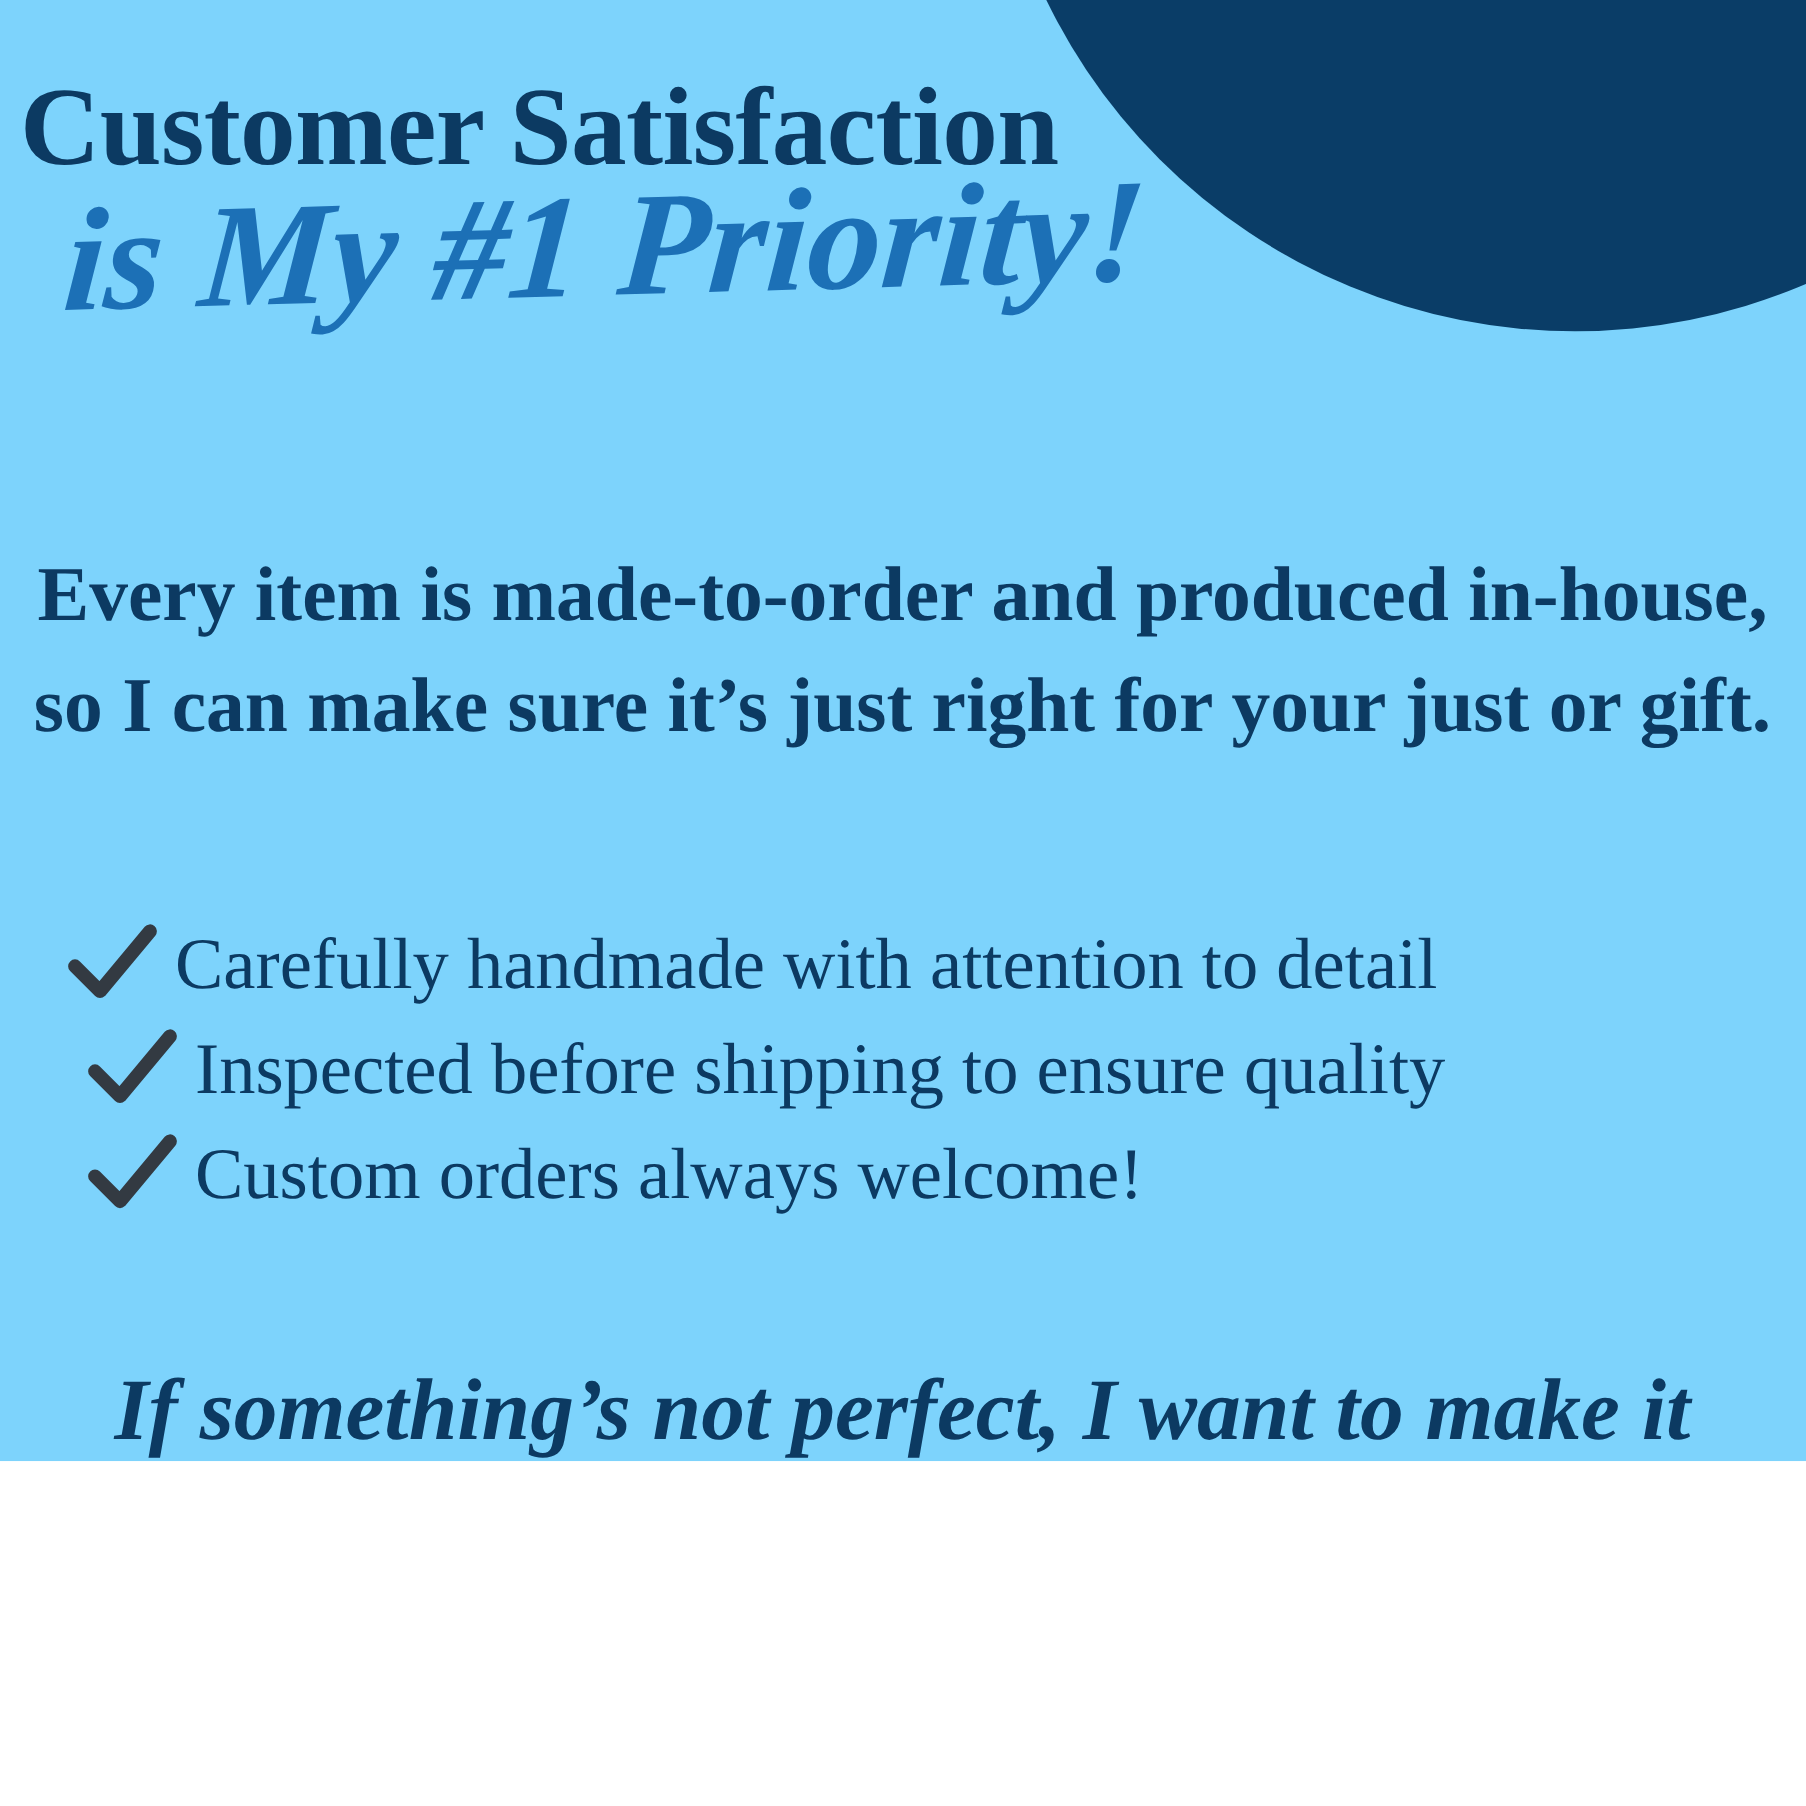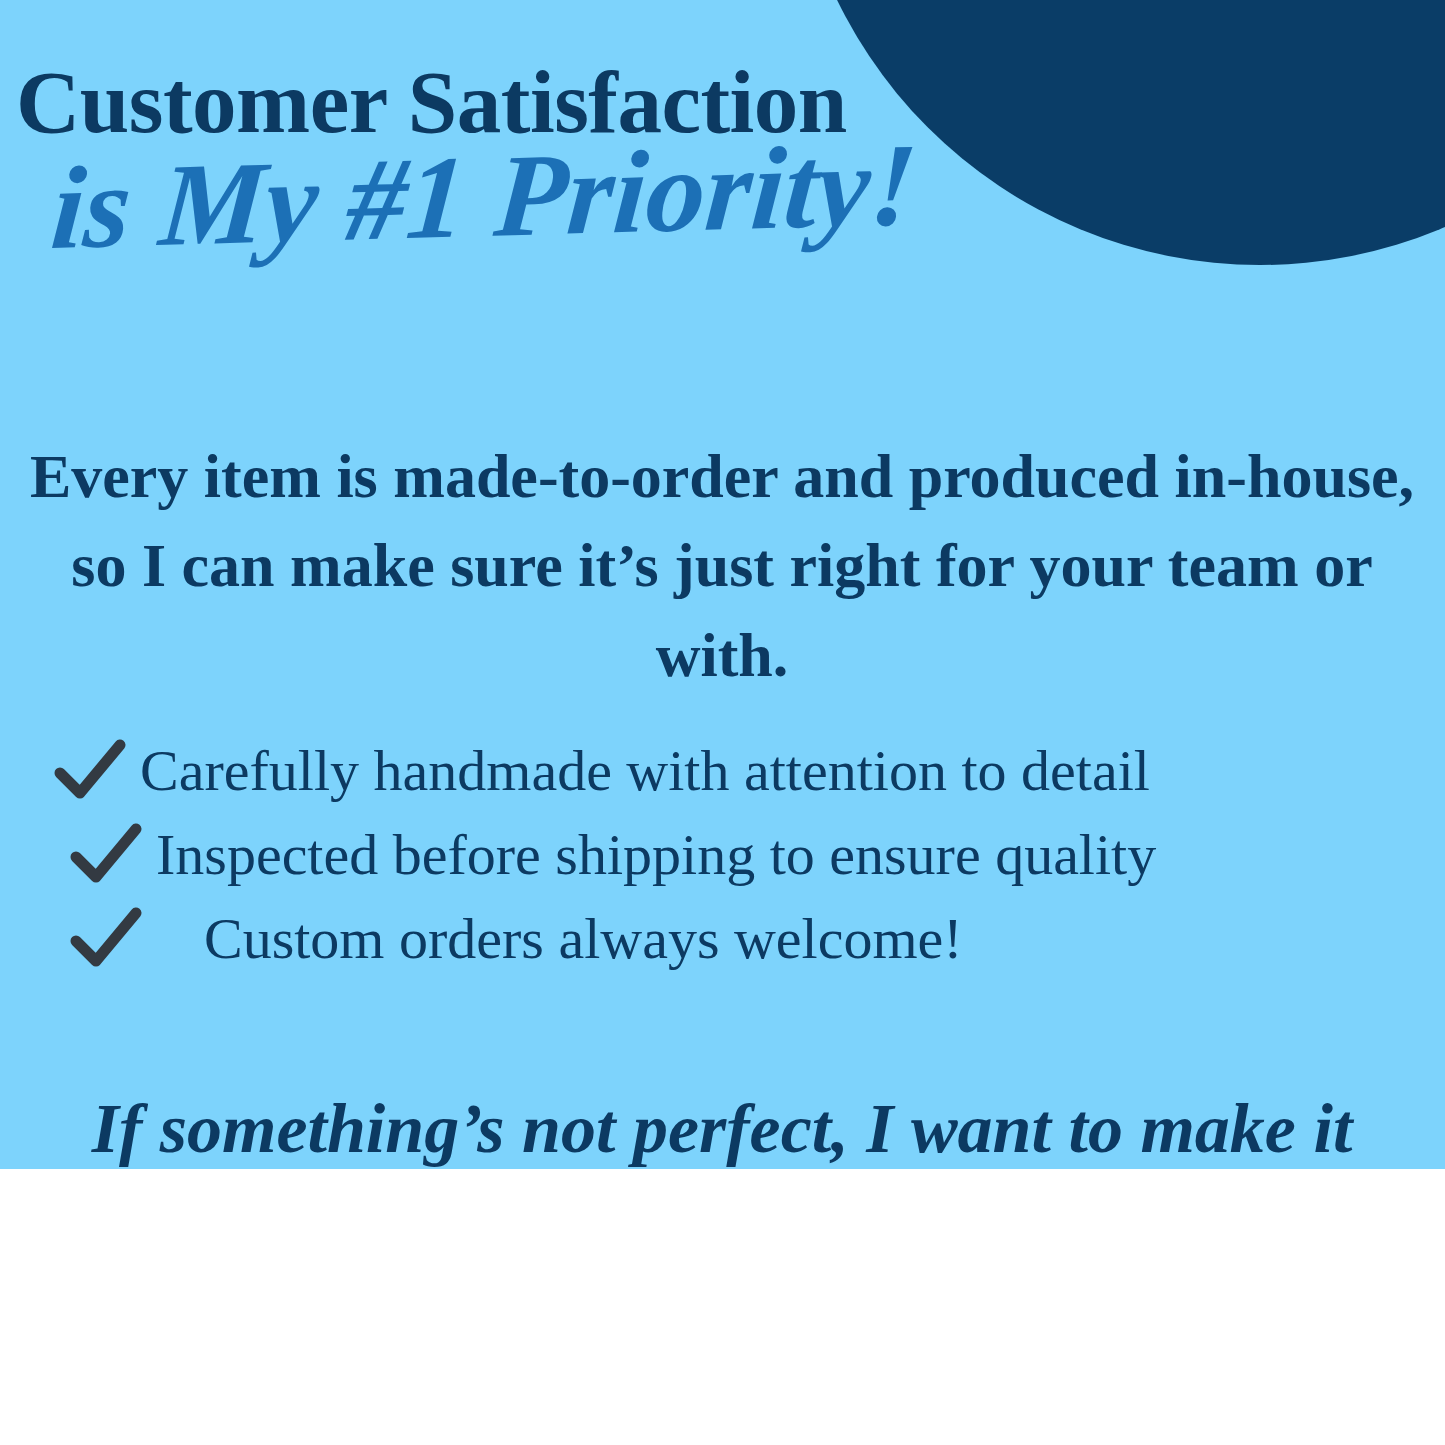--- a/index.html
+++ b/index.html
@@ -89,21 +89,21 @@
     width: 1445px;
   }
   .check-row {
     display: flex;
     align-items: center;
     margin-bottom: 12px;
     margin-left: 28px;
   }
   .check-row[data-idx="0"] { padding-left: 26px; }
   .check-row[data-idx="1"] { padding-left: 42px; }
-  .check-row[data-idx="2"] { padding-left: 42px; gap: 48px; }
+  .check-row[data-idx="2"] { padding-left: 42px; }
 
   .check-icon {
     flex: 0 0 auto;
     width: 72px;
     height: 72px;
     margin-right: 14px;
     display: block;
   }
   .check-label {
     font-size: 58px;
@@ -133,21 +133,21 @@
 <div id="canvas">
 
   <div class="blob" id="blob-top-right"></div>
   <div class="blob" id="blob-bottom-left"></div>
 
   <div id="headline-block">
     <div id="page-title">Customer Satisfaction</div>
     <div id="script-subtitle">is My #1 Priority!</div>
   </div>
 
-  <div id="lead-paragraph">Every item is made-to-order and produced in-house, so I can make sure it’s just right for your team or with.</div>
+  <div id="lead-paragraph">Every item is made-to-order and produced in-house, so I can make sure it’s just right for your just or gift.</div>
 
   <div id="check-list">
 
     <div class="check-row" data-idx="0">
       <svg class="check-icon" viewBox="0 0 72 72" aria-hidden="true">
         <path d="M6 38 L26 58 L66 10" fill="none" stroke="#333A42" stroke-width="11" stroke-linecap="round" stroke-linejoin="round"></path>
       </svg>
       <span class="check-label">Carefully handmade with attention to detail</span>
     </div>
 

